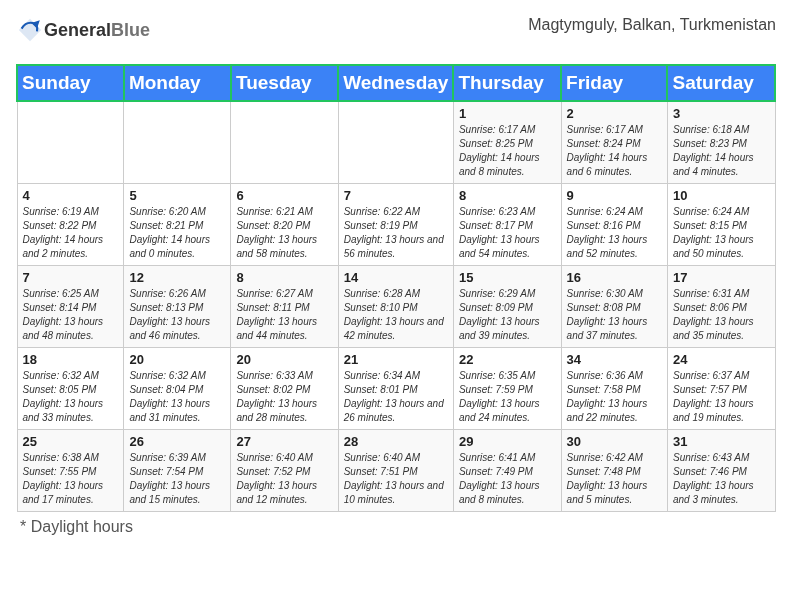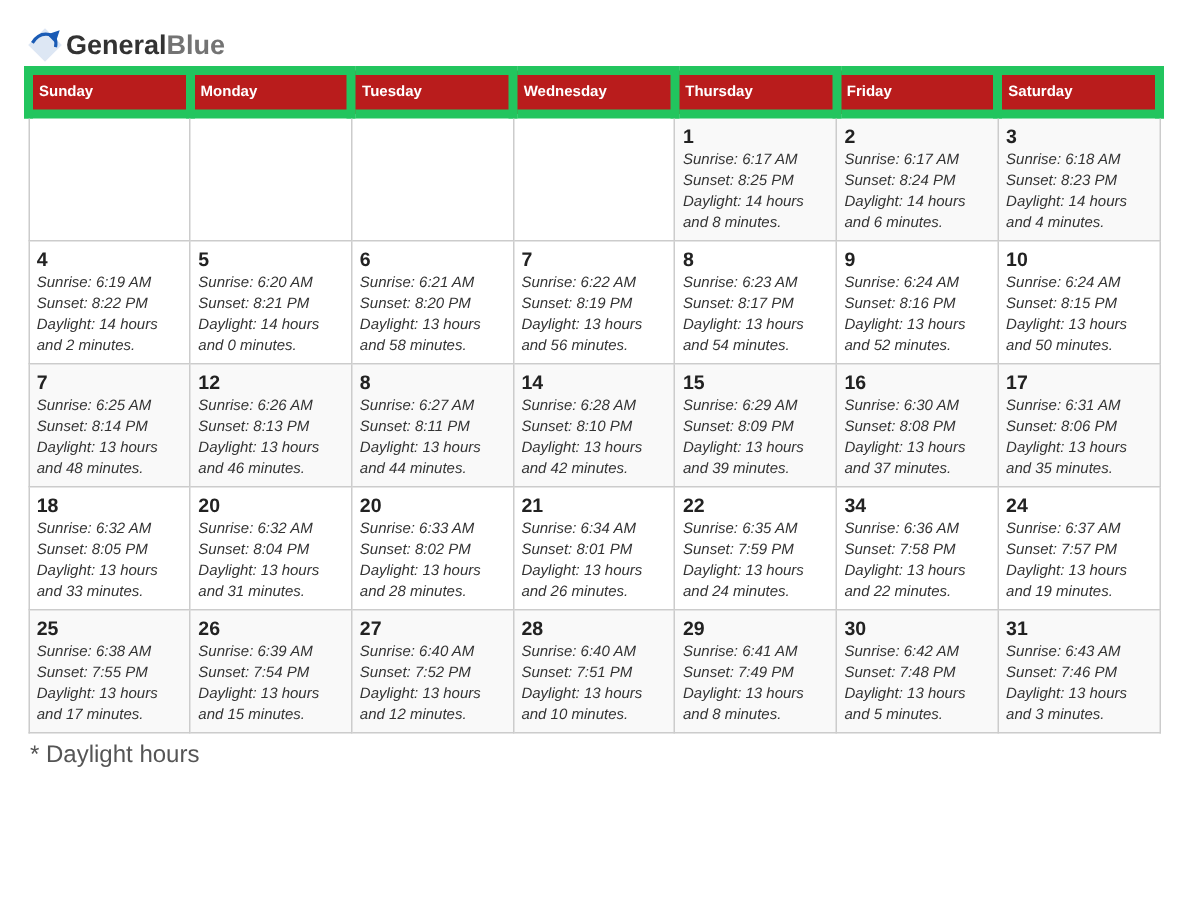--- a/index.html
+++ b/index.html
@@ -7,21 +7,21 @@
       font-family: Arial, sans-serif;
       background: #fff;
       width: 792px;
       min-height: 612px;
       padding: 16px;
     }
     .header-area {
       display: flex;
       align-items: flex-start;
       justify-content: space-between;
-      margin-bottom: 0;
+      margin-bottom: 20px;
     }
     .logo-icon {
       width: 28px;
       height: 28px;
     }
     .title-area {
       text-align: right;
     }
     .main-title {
       font-size: 36px;
@@ -31,27 +31,27 @@
     .subtitle {
       font-size: 16px;
       color: #444;
     }
     .calendar {
       width: 100%;
       border-collapse: collapse;
       font-size: 11px;
     }
     .calendar thead th {
-      background-color: #b91c1c;
+      background-color: #3b82f6;
       color: #fff;
       padding: 6px 4px;
       text-align: left;
-      font-size: 10px;
+      font-size: 19px;
       font-weight: bold;
-      border: 6px solid #22c55e;
+      border: 2px solid #22c55e;
     }
     .calendar tbody td {
       border: 1px solid #ccc;
       vertical-align: top;
       padding: 4px 5px;
       width: 14.28%;
       min-height: 80px;
       background: #fff;
     }
     .calendar tbody tr:nth-child(odd) td {
@@ -99,20 +99,21 @@
       <svg class="logo-icon" viewBox="0 0 40 40" xmlns="http://www.w3.org/2000/svg">
         <polygon points="20,4 36,20 20,36 4,20" fill="#1a5bb5" opacity="0.15"></polygon>
         <path d="M8 18 Q14 8 24 10 Q32 12 30 22" stroke="#1a5bb5" stroke-width="3" fill="none"></path>
         <path d="M22 10 L34 6 L30 18" fill="#1a5bb5"></path>
       </svg>
       <span style="font-size:18px;font-weight:bold;color:#333;">General</span>
         <span style="font-size:18px;font-weight:bold;color:#737373;">Blue</span>
     </div>
   </div>
   <div class="title-area">
+    <div class="subtitle">Magtymguly, Balkan, Turkmenistan</div>
   </div>
 </div>
 
 <table class="calendar">
   <thead>
     <tr>
     <th>Sunday</th>
         <th>Monday</th>
         <th>Tuesday</th>
         <th>Wednesday</th>

